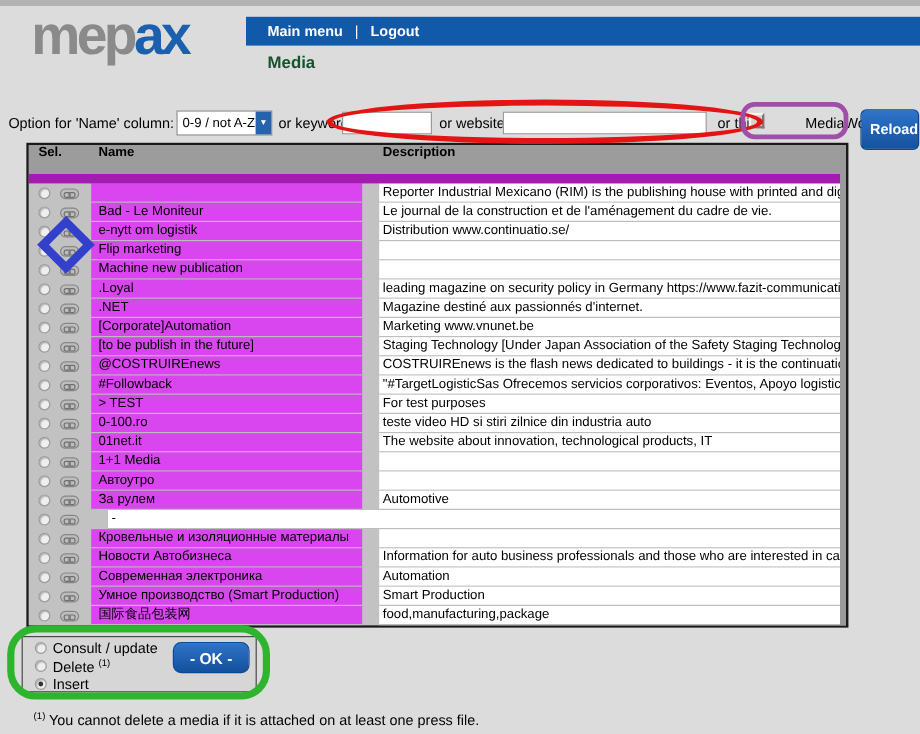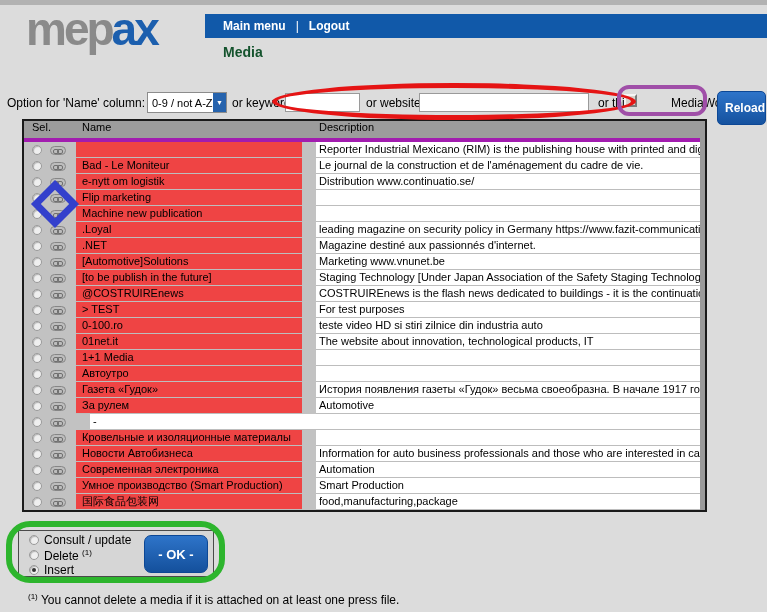--- a/index.html
+++ b/index.html
@@ -38,45 +38,45 @@
   .lbl-this { position:absolute; left:598px; top:96px; font-size:12px; }
   .chk { position:absolute; left:624px; top:94px; width:13px; height:13px; background:#d6d2ca;
          border-top:2px solid #f5f5f5; border-left:2px solid #f5f5f5; border-right:2px solid #7a7a7a; border-bottom:2px solid #7a7a7a; cursor:pointer; }
   .lbl-mw { position:absolute; left:671px; top:96px; font-size:12px; }
   .btn-reload { position:absolute; left:717px; top:91px; width:49px; height:34px;
                 background:linear-gradient(#2e74c9,#15529f); border:1px solid #0c4795; border-radius:5px;
                 color:#fff; font-weight:bold; font-size:12px; cursor:pointer; font-family:"Liberation Sans",sans-serif;text-align:right; }
 
   
   .media-table { position:absolute; left:22px; top:119px; width:685px; border:2px solid #1a1a1a; background:#c2c2c2; }
-  .thead { display:flex; height:21px; background:#9c9c9c; border-bottom:4px solid #a21caf; font-weight:normal; font-size:11px; }
+  .thead { display:flex; height:32px; background:#9c9c9c; border-bottom:8px solid #a21caf; font-weight:bold; font-size:11px; }
   .thead .h-sel { width:52px; padding-left:8px; }
   .thead .h-name { width:226px; padding-left:6px; }
   .thead .h-gap { width:14px; }
   .thead .h-desc { flex:1; padding-left:3px; }
   .trow { display:flex; height:16px; }
   .cell-sel { width:52px; background:#c2c2c2; display:flex; align-items:center; gap:8px; padding-left:8px; }
   .radio { width:10px; height:10px; border-radius:50%; background:#efefef; border:1px solid #9a9a9a;
            box-shadow: inset 1px 1px 1px rgba(0,0,0,0.25); cursor:pointer; flex:none; position:relative; }
   .radio.checked::after { content:''; position:absolute; left:2px; top:2px; width:4px; height:4px; border-radius:50%; background:#333; }
   .chain { width:16px; height:9px; border:1px solid #868686; border-radius:5px; background:#bdbdbd; position:relative; cursor:pointer; flex:none; }
   .chain::before, .chain::after { content:''; position:absolute; top:2px; width:4px; height:3px; border:1px solid #6f6f6f; border-radius:2px; }
   .chain::before { left:2px; } .chain::after { right:2px; }
-  .cell-name { width:226px; background:#ef4444; border-bottom:1px solid #bdbdbd; font-size:11px; line-height:15px;
+  .cell-name { width:226px; background:#d946ef; border-bottom:1px solid #bdbdbd; font-size:11px; line-height:15px;
                padding-left:6px; white-space:nowrap; overflow:hidden; }
   .cell-gap { width:14px; background:#c2c2c2; }
   .cell-desc { flex:1; background:#fff; border-bottom:1px solid #bdbdbd; font-size:11px; line-height:15px;
                padding-left:3px; white-space:nowrap; overflow:hidden; }
   .right-strip { position:absolute; top:0; right:0; width:5px; height:100%; background:#9a9a9a; }
 
   
   .actions-box { position:absolute; left:18px; top:530px; width:196px; height:47px; background:#d6d6d6; border:1px solid #4a4a4a; }
   .opt { display:flex; align-items:center; gap:5px; margin:3px 0 0 10px; font-size:12px; height:12px; }
   .opt sup { font-size:8px; }
-  .btn-ok { position:absolute; left:125px; top:4px; width:64px; height:38px;
+  .btn-ok { position:absolute; left:125px; top:4px; width:64px; height:26px;
             background:linear-gradient(#2e74c9,#14509c); border:1px solid #0c4795; border-radius:7px;
             color:#fff; font-weight:bold; font-size:13px; cursor:pointer; font-family:"Liberation Sans",sans-serif; }
 
   .footnote { position:absolute; left:8px; top:592px; font-size:12px;margin-left:20px; }
   .footnote sup { font-size:8px; }
 
   
   .ann { position:absolute; pointer-events:none; }
   .ann-red    { left:272px; top:83px;  width:364px; height:37px; border:5px solid #e51414; border-radius:50%; }
   .ann-purple { left:617px; top:85px;  width:90px;  height:31px; border:4px solid #a04fa8; border-radius:12px; }
@@ -183,21 +183,21 @@
         </div>
         <div class="cell-name">.NET</div>
         <div class="cell-gap"></div>
         <div class="cell-desc">Magazine destiné aux passionnés d'internet.</div>
       </div>
       <div class="trow">
         <div class="cell-sel">
           <span class="radio"></span>
           <span class="chain"></span>
         </div>
-        <div class="cell-name">[Automotive]Solutions</div>
+        <div class="cell-name">[Corporate]Automation</div>
         <div class="cell-gap"></div>
         <div class="cell-desc">Marketing www.vnunet.be</div>
       </div>
       <div class="trow">
         <div class="cell-sel">
           <span class="radio"></span>
           <span class="chain"></span>
         </div>
         <div class="cell-name">[to be publish in the future]</div>
         <div class="cell-gap"></div>
@@ -210,20 +210,29 @@
         </div>
         <div class="cell-name">@COSTRUIREnews</div>
         <div class="cell-gap"></div>
         <div class="cell-desc">COSTRUIREnews is the flash news dedicated to buildings - it is the continuatio</div>
       </div>
       <div class="trow">
         <div class="cell-sel">
           <span class="radio"></span>
           <span class="chain"></span>
         </div>
+        <div class="cell-name">#Followback</div>
+        <div class="cell-gap"></div>
+        <div class="cell-desc">"#TargetLogisticSas Ofrecemos servicios corporativos: Eventos, Apoyo logistic</div>
+      </div>
+      <div class="trow">
+        <div class="cell-sel">
+          <span class="radio"></span>
+          <span class="chain"></span>
+        </div>
         <div class="cell-name">&gt; TEST</div>
         <div class="cell-gap"></div>
         <div class="cell-desc">For test purposes</div>
       </div>
       <div class="trow">
         <div class="cell-sel">
           <span class="radio"></span>
           <span class="chain"></span>
         </div>
         <div class="cell-name">0-100.ro</div>
@@ -249,29 +258,20 @@
         <div class="cell-desc"></div>
       </div>
       <div class="trow">
         <div class="cell-sel">
           <span class="radio"></span>
           <span class="chain"></span>
         </div>
         <div class="cell-name">Автоутро</div>
         <div class="cell-gap"></div>
         <div class="cell-desc"></div>
-      </div>
-      <div class="trow">
-        <div class="cell-sel">
-          <span class="radio"></span>
-          <span class="chain"></span>
-        </div>
-        <div class="cell-name">Газета «Гудок»</div>
-        <div class="cell-gap"></div>
-        <div class="cell-desc">История появления газеты «Гудок» весьма своеобразна. В начале 1917 го</div>
       </div>
       <div class="trow">
         <div class="cell-sel">
           <span class="radio"></span>
           <span class="chain"></span>
         </div>
         <div class="cell-name">За рулем</div>
         <div class="cell-gap"></div>
         <div class="cell-desc">Automotive</div>
       </div>

